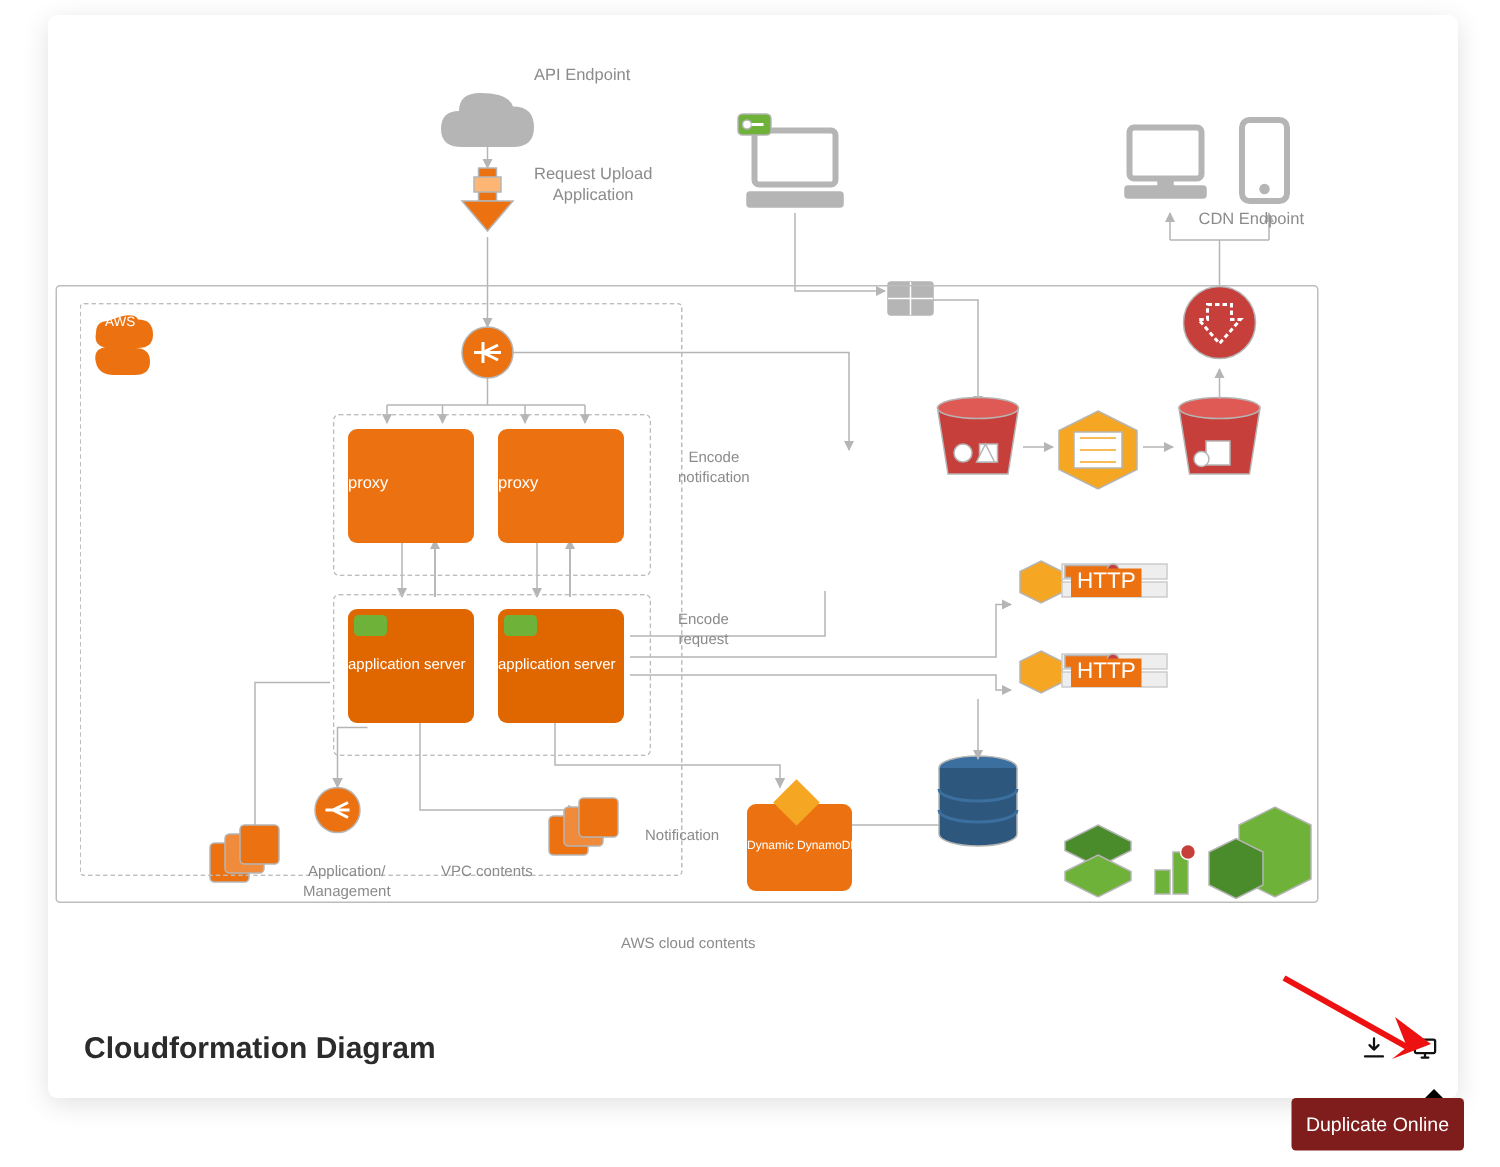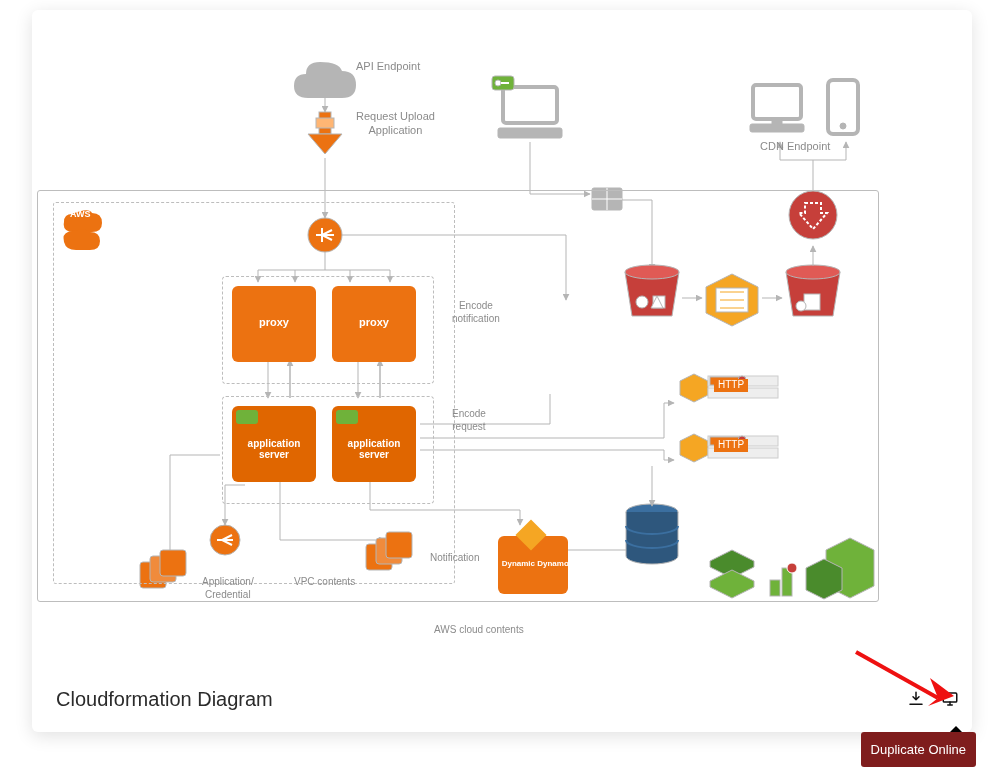--- a/index.html
+++ b/index.html
@@ -1,27 +1,27 @@
 <!DOCTYPE html>
 <html><head>
 <meta charset="utf-8">
 <style>
   html,body{margin:0;padding:0;background:#fff;font-family:"Segoe UI",Arial,sans-serif;color:#4a4a4a}
   .page{position:relative;width:1000px;height:778px}
   .card{position:absolute;left:32px;top:10px;width:940px;height:722px;background:#fff;border-radius:6px;box-shadow:0 4px 18px rgba(0,0,0,.12)}
   .canvas{position:absolute;left:50px;top:30px;width:900px;height:640px}
-  .title{position:absolute;left:56px;top:688px;font-size:20px;font-weight:400;color:#2b2b2b}
+  .title{position:absolute;left:56px;top:688px;font-size:20px;font-weight:700;color:#2b2b2b}
   .toolbar{position:absolute;right:40px;top:690px;display:flex;gap:14px}
   .toolbar svg{width:20px;height:18px}
   .tooltip{position:absolute;right:24px;top:732px;background:#7f1d1d;color:#fff;font-size:13px;padding:10px 10px;border-radius:3px}
   .tooltip::before{content:"";position:absolute;top:-6px;right:14px;border:6px solid transparent;border-bottom-color:#000;border-top:none}
   .lbl{position:absolute;font-size:11px;color:#8b8b8b;line-height:1.25;text-align:center;white-space:pre}
   .lbl.sm{font-size:10px}
-  .lbl.xs{font-size:10px}
-  .node-lbl{position:absolute;color:#fff;font-size:11px;font-weight:700;text-align:center;line-height:1.1}
+  .lbl.xs{font-size:15px}
+  .node-lbl{position:absolute;color:#fff;font-size:11px;font-weight:400;text-align:left;line-height:1.1}
   .aws-outer{position:absolute;left:37px;top:190px;width:840px;height:410px;border:1px solid #bdbdbd;border-radius:3px}
   .vpc-dash{position:absolute;left:53px;top:202px;width:400px;height:380px;border:1.5px dashed #bdbdbd;border-radius:3px}
   .group-dash{position:absolute;border:1px dashed #bdbdbd;border-radius:4px}
   .orange-box{position:absolute;background:#ec7211;border-radius:6px}
   .orange-box.dark{background:#e06600}
 </style>
 </head>
 <body>
 
 <div class="page">
@@ -218,33 +218,33 @@
   <div class="orange-box dark" style="left:332px;top:406px;width:84px;height:76px"></div>
   <div style="position:absolute;left:336px;top:410px;width:22px;height:14px;background:#6fb23a;border-radius:3px"></div>
   <div class="node-lbl" style="left:332px;top:438px;width:84px;font-size:10px">application
 server</div>
 
   <div class="orange-box" style="left:498px;top:536px;width:70px;height:58px"></div>
   <div style="position:absolute;left:520px;top:524px;width:22px;height:22px;background:#f5a623;transform:rotate(45deg)"></div>
   <div class="node-lbl" style="left:498px;top:560px;width:86px;font-size:8px">Dynamic
 DynamoDB</div>
 
-  <div class="lbl" style="left:356px;top:60px">API Endpoint</div>
+  <div class="lbl" style="left:356px;top:44px">API Endpoint</div>
   <div class="lbl" style="left:356px;top:110px">Request Upload
 Application</div>
-  <div class="lbl" style="left:760px;top:140px">CDN Endpoint</div>
+  <div class="lbl" style="left:799px;top:140px">CDN Endpoint</div>
   <div class="lbl sm" style="left:452px;top:300px">Encode
 notification</div>
   <div class="lbl sm" style="left:452px;top:408px">Encode
 request</div>
   <div class="lbl sm" style="left:430px;top:552px">Notification</div>
   <div class="lbl sm" style="left:202px;top:576px">Application/
-Credential</div>
+Management</div>
   <div class="lbl sm" style="left:294px;top:576px">VPC contents</div>
-  <div class="lbl sm" style="left:434px;top:624px">AWS cloud contents</div>
+  <div class="lbl sm" style="left:414px;top:624px">AWS cloud contents</div>
   <div class="lbl xs" style="left:714px;top:379px;color:#fff;background:#ec7211;padding:0 4px">HTTP</div>
   <div class="lbl xs" style="left:714px;top:439px;color:#fff;background:#ec7211;padding:0 4px">HTTP</div>
 
   <div class="title">Cloudformation Diagram</div>
 
   <div class="toolbar">
     <span title="">
       <svg viewBox="0 0 24 24">
           <path d="M12 3v10m0 0l-4-4m4 4l4-4M4 19h16" fill="none" stroke="#111" stroke-width="2" stroke-linecap="round"></path>
         </svg>

